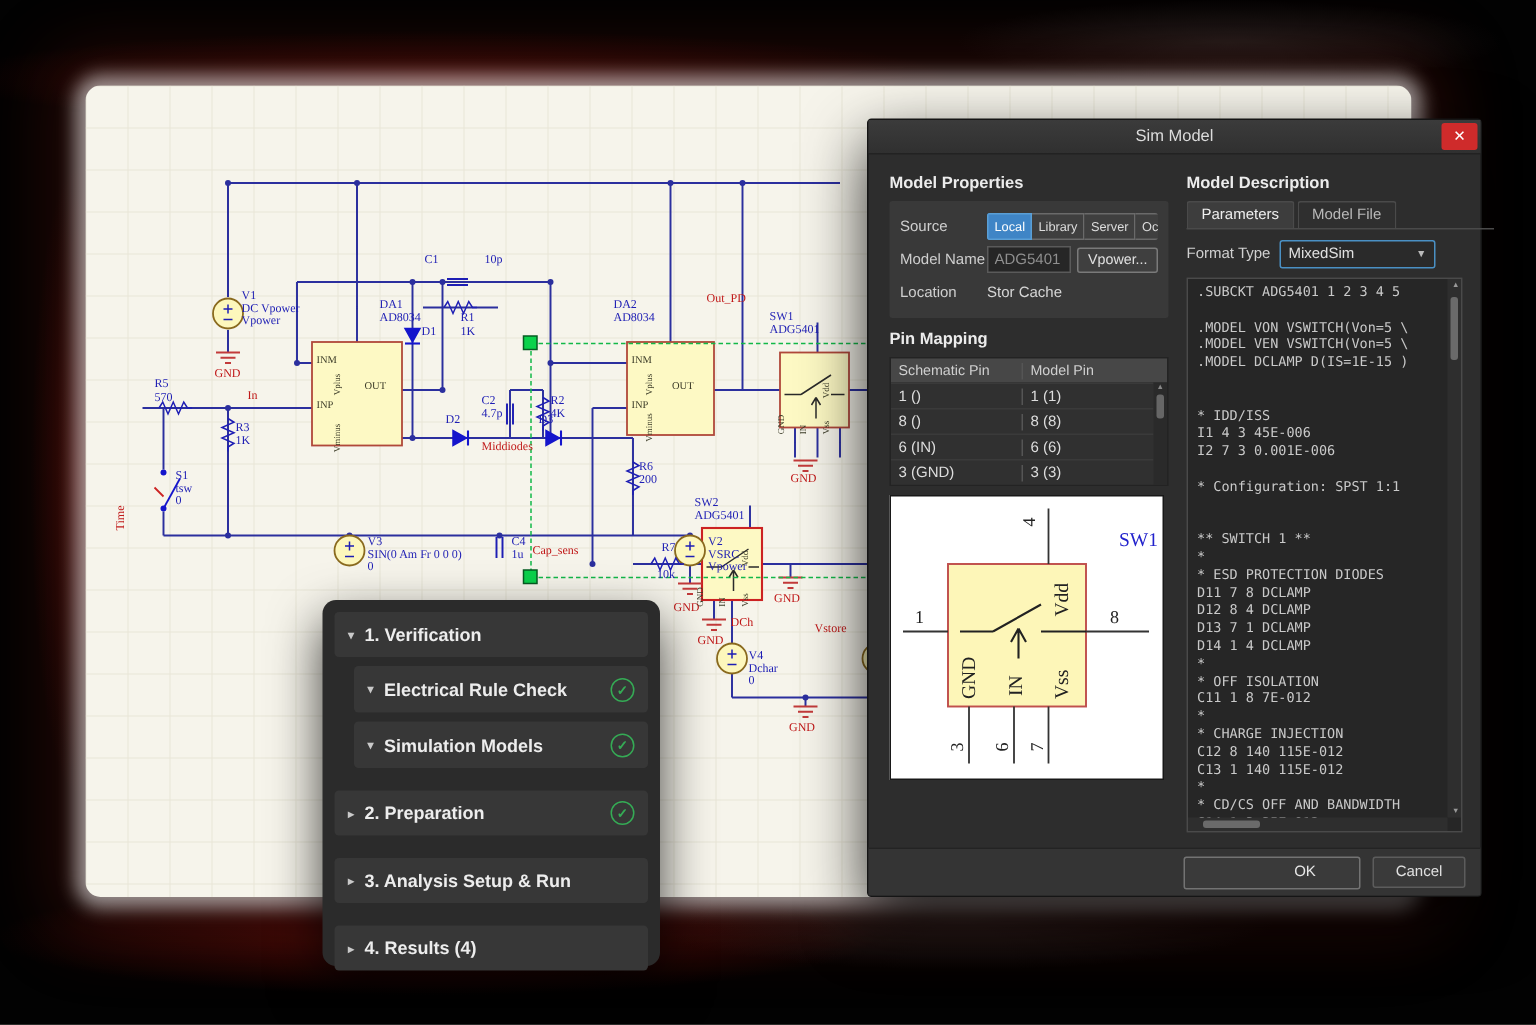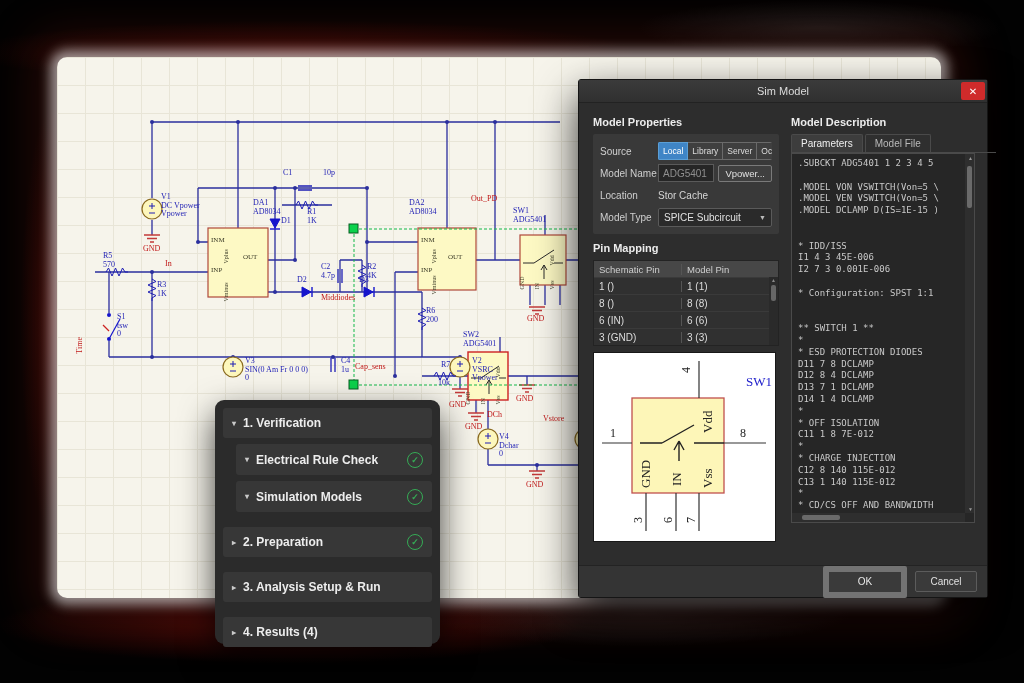--- a/index.html
+++ b/index.html
@@ -95,22 +95,22 @@
     box-sizing:border-box;overflow:hidden;}
   .code{margin:0;padding:4px 6px;font-family:"DejaVu Sans Mono",monospace;font-size:9px;line-height:11.8px;
     color:#c9c9c9;white-space:pre;}
   .vsb{position:absolute;right:0;top:0;bottom:9px;width:9px;background:#2e2e2e;cursor:pointer;}
   .vsb .thumb{position:absolute;right:2px;top:12px;width:5px;height:42px;background:#6a6a6a;border-radius:2px;}
   .vsb .a{position:absolute;right:1px;font-size:5px;color:#999;}
   .hsb{position:absolute;left:0;right:9px;bottom:0;height:9px;background:#2e2e2e;cursor:pointer;}
   .hsb .thumb{position:absolute;left:10px;top:2px;width:38px;height:5px;background:#6a6a6a;border-radius:2px;}
   .dlg-foot{position:absolute;left:0;right:0;bottom:0;height:32px;background:#343434;border-top:1px solid #232323;
     display:flex;align-items:center;justify-content:flex-end;padding:0 10px;gap:8px;box-sizing:border-box;}
-  .okbtn{width:72px;height:20px;background:#3a3a3a;border:6px solid #737373;border-radius:2px;color:#e8e8e8;
-    font-size:10px;display:flex;align-items:center;justify-content:center;cursor:pointer;}
+  .okbtn{width:72px;height:20px;background:#3a3a3a;border:1px solid #737373;border-radius:2px;color:#e8e8e8;
+    font-size:10px;display:flex;align-items:center;justify-content:center;cursor:pointer;padding-left:44px;}
   .cancelbtn{width:60px;height:19px;background:#3a3a3a;border:1px solid #5c5c5c;border-radius:2px;color:#e0e0e0;
     font-size:10px;display:flex;align-items:center;justify-content:center;cursor:pointer;}
   .ptxt{font-family:"Liberation Serif",serif;}
 </style>
 </head>
 <body>
 
 <div class="stage">
   <div class="grunge"></div>
 
@@ -375,27 +375,20 @@
           </div>
           <div class="prow">
             <span class="lbl">Model Name</span>
             <input class="inp" readonly="" value="ADG5401" style="">
             <span class="btn">Vpower...</span>
           </div>
           <div class="prow">
             <span class="lbl">Location</span>
             <span class="val">Stor Cache</span>
           </div>
-          <div class="prow">
-            <span class="lbl">Model Type</span>
-            <span class="sel">
-              <span>SPICE Subcircuit</span>
-              <span class="dd">▼</span>
-            </span>
-          </div>
         </div>
 
         <div class="h" style="margin-top:8px;">Pin Mapping</div>
         <div class="pintable">
           <div class="pt-head">
             <div class="pt-c1">Schematic Pin</div>
             <div class="pt-c2">Model Pin</div>
           </div>
           <div class="pt-body">
             <div class="pt-row">
@@ -439,20 +432,27 @@
             <text class="ptxt" x="152" y="33" font-size="13" fill="#2222cc">SW1</text>
           </svg>
         </div>
       </div>
 
       <div class="col-right">
         <div class="h">Model Description</div>
         <div class="tabs">
           <span class="tab active">Parameters</span>
           <span class="tab">Model File</span>
+        </div>
+        <div class="fmt">
+          <span class="lbl">Format Type</span>
+          <span class="sel">
+            <span>MixedSim</span>
+            <span class="dd">▼</span>
+          </span>
         </div>
         <div class="code-wrap">
           <pre class="code">.SUBCKT ADG5401 1 2 3 4 5
 
 .MODEL VON VSWITCH(Von=5 \
 .MODEL VEN VSWITCH(Von=5 \
 .MODEL DCLAMP D(IS=1E-15 )
 
 
 * IDD/ISS

